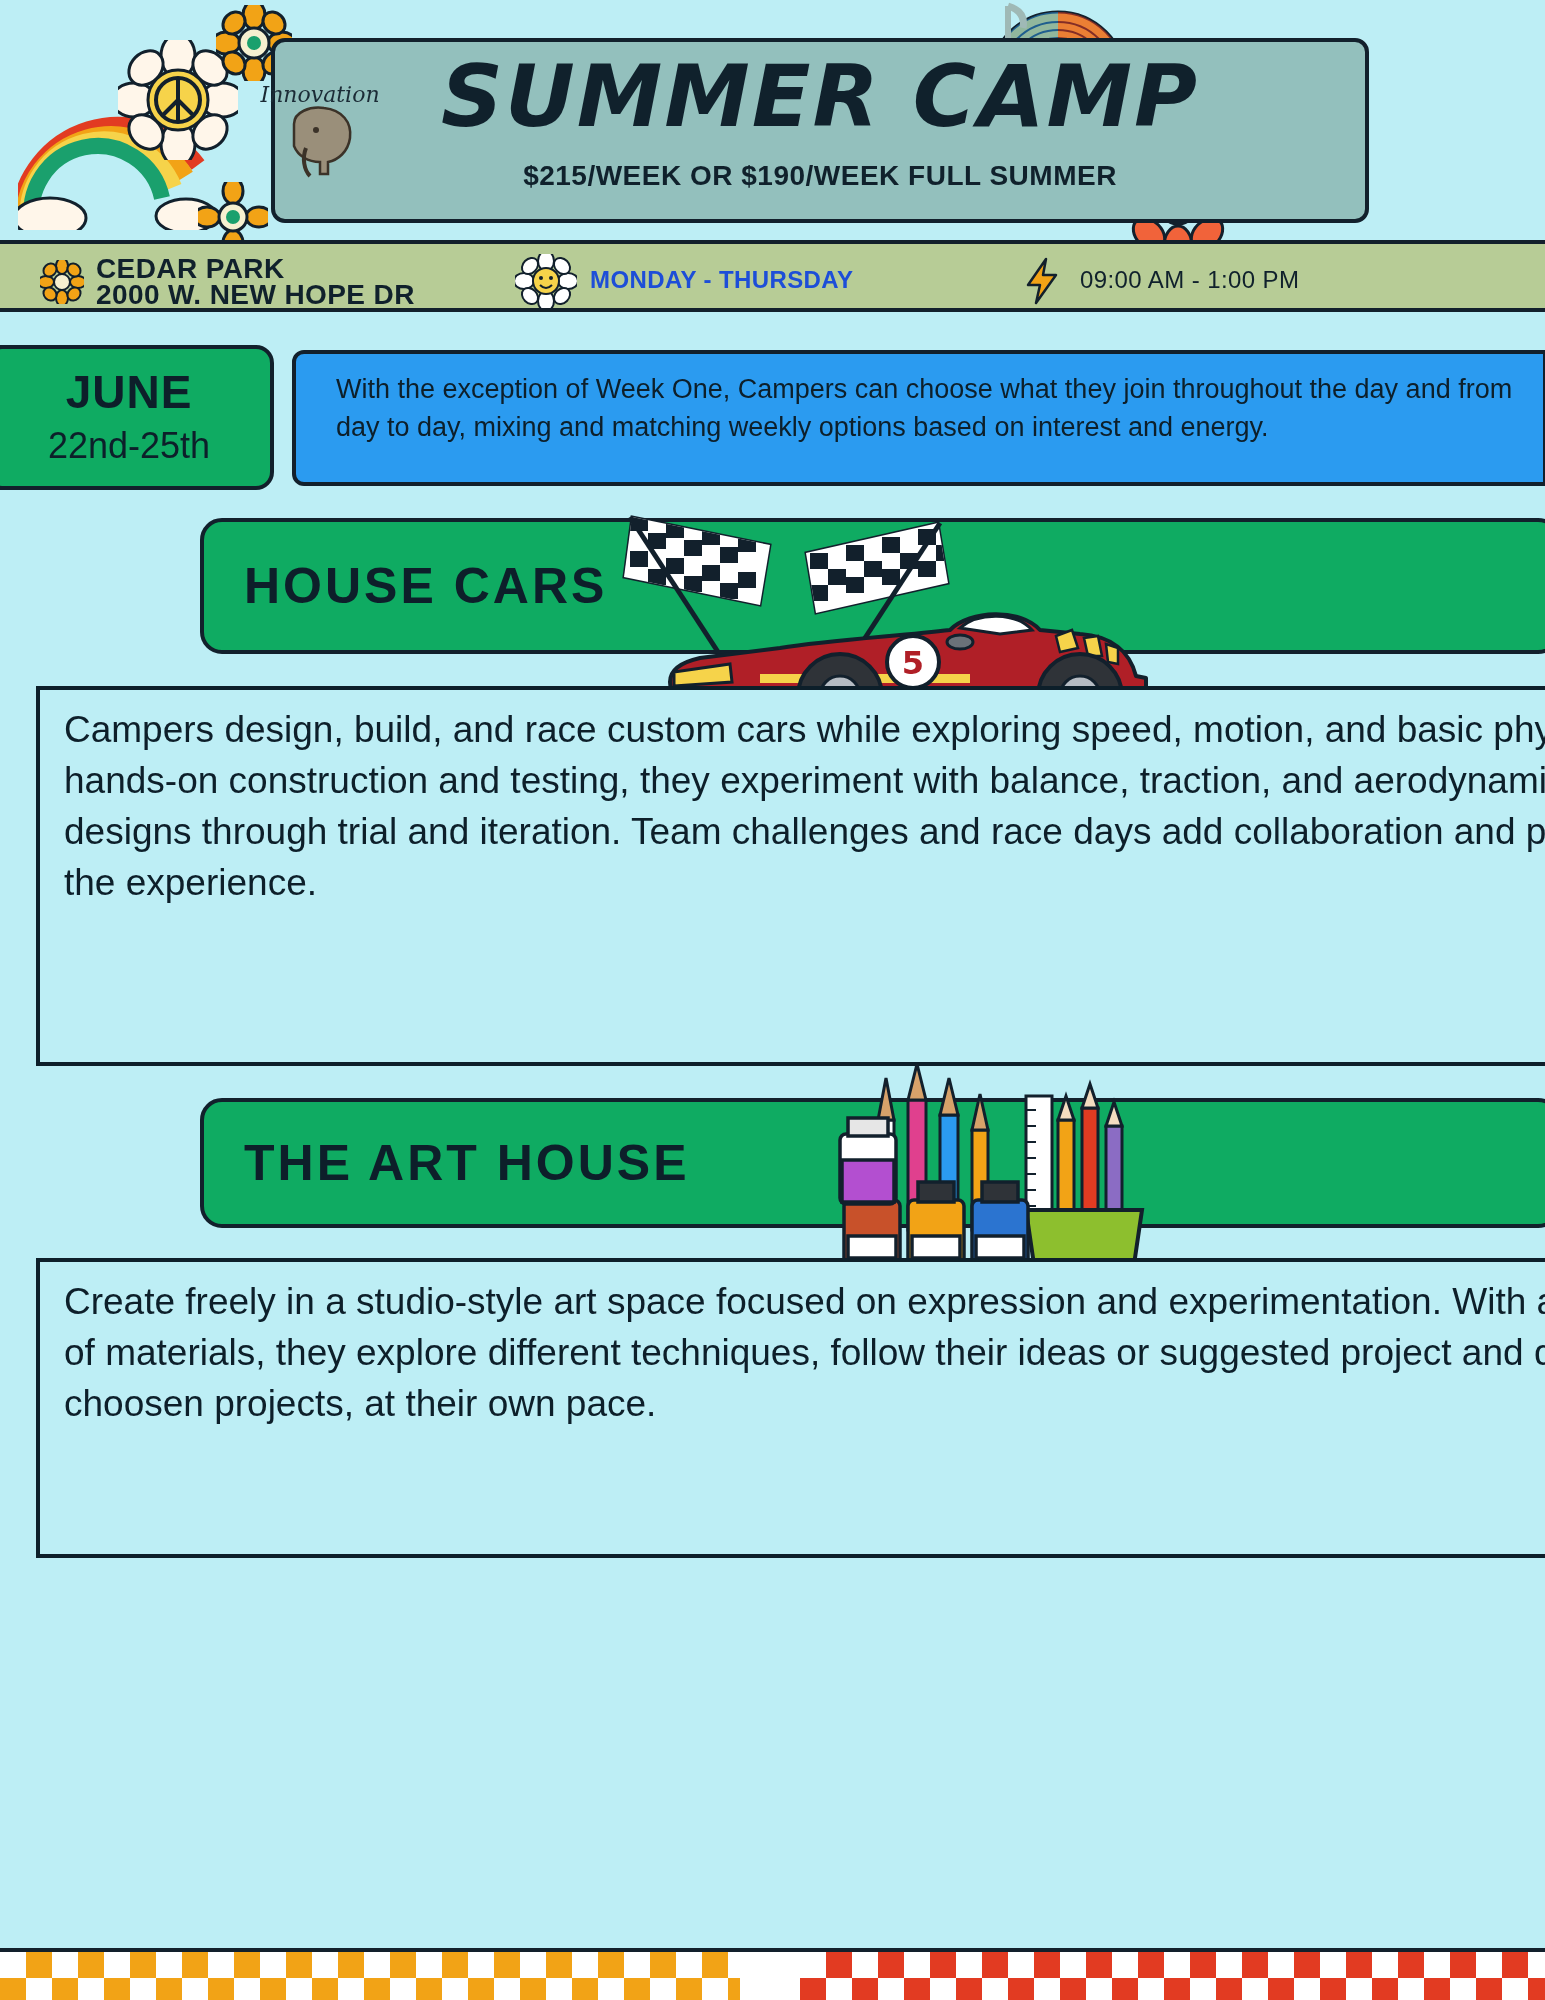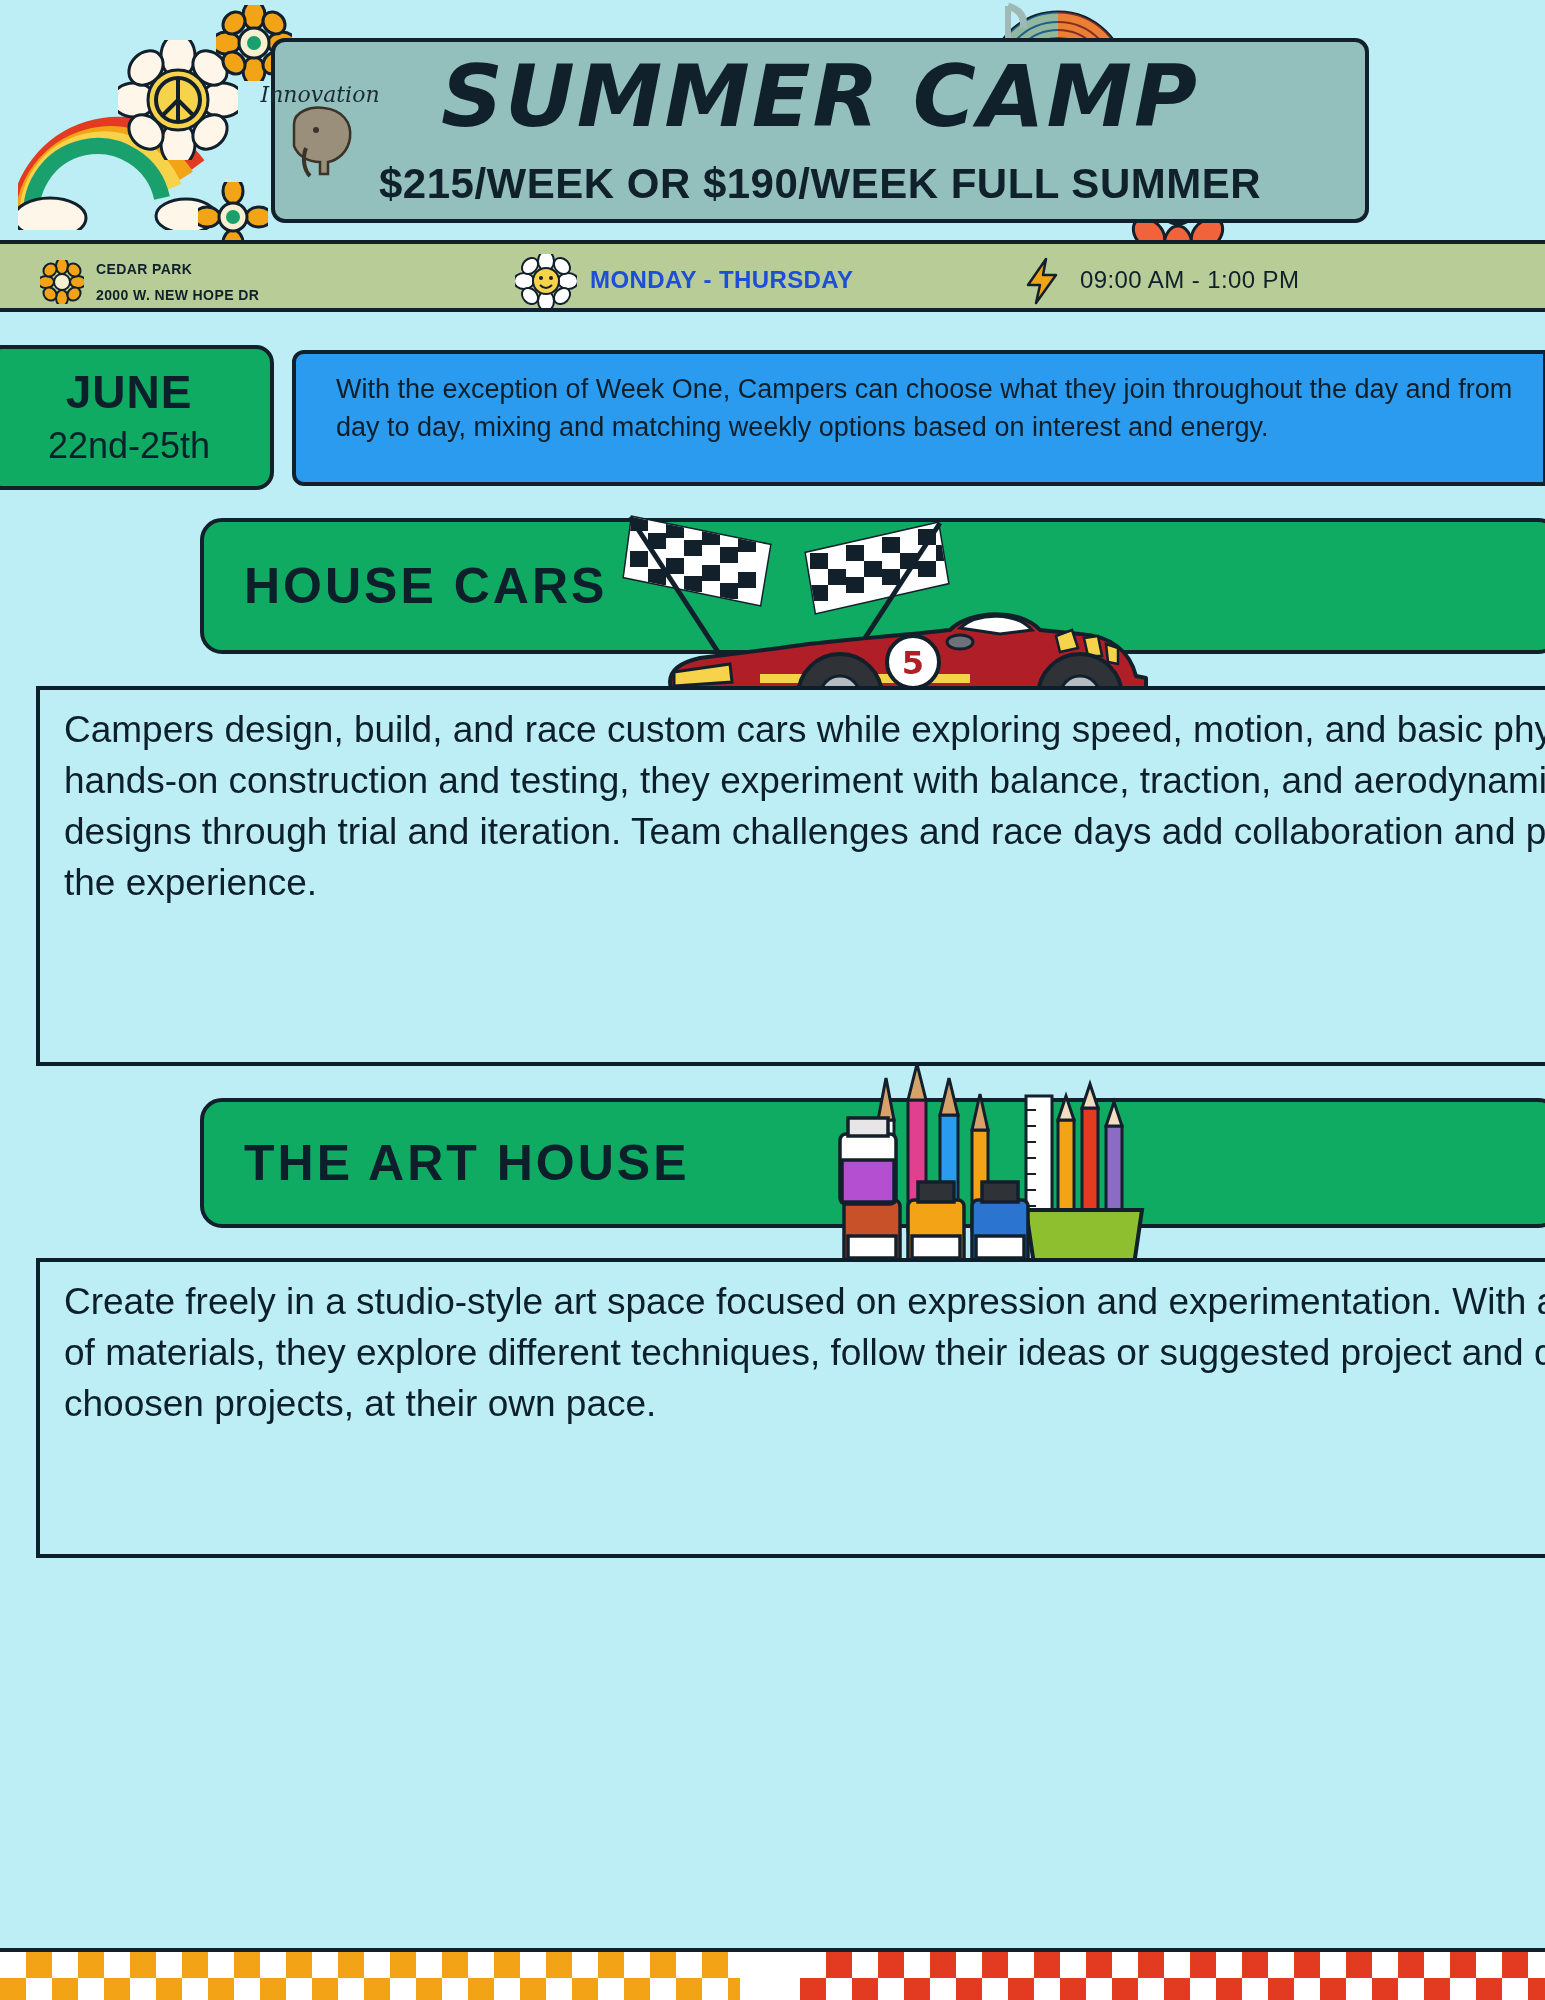--- a/index.html
+++ b/index.html
@@ -47,21 +47,21 @@
     line-height: 96px;
     text-transform: uppercase;
     font-style: italic;
   }
   .title-sub {
     position: absolute;
     left: 243px; top: 160px;
     width: 1098px;
     text-align: center;
     font-weight: 700;
-    font-size: 42px;
+    font-size: 28px;
     letter-spacing: 0.5px;
     color: #10212c;
   }
   .logo-word {
     position: absolute;
     left: 222px; top: 82px;
     width: 140px;
     text-align: center;
     font-family: "DejaVu Serif", serif;
     font-style: italic;
@@ -88,21 +88,21 @@
     left: 0; top: 240px;
     width: 1545px; height: 72px;
     background: #b7cc96;
     border-top: 4px solid #12202c;
     border-bottom: 4px solid #12202c;
     display: flex;
     align-items: center;
   }
   .info-loc {
     position: absolute; left: 96px; top: 12px;
-    font-weight: 700; font-size: 14px; color: #10212c; line-height: 26px;
+    font-weight: 700; font-size: 28px; color: #10212c; line-height: 26px;
     letter-spacing: .4px;
   }
   .info-days {
     position: absolute; left: 590px; top: 22px;
     font-weight: 700; font-size: 24px; color: #1d4ed8; letter-spacing: .4px;
   }
   .info-time {
     position: absolute; left: 1080px; top: 22px;
     font-weight: 400; font-size: 24px; color: #10212c; letter-spacing: .4px;
   }

